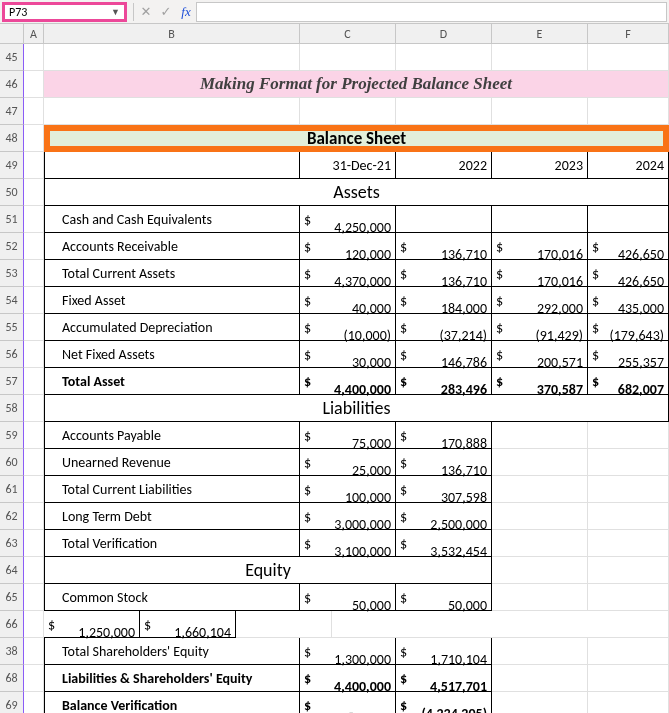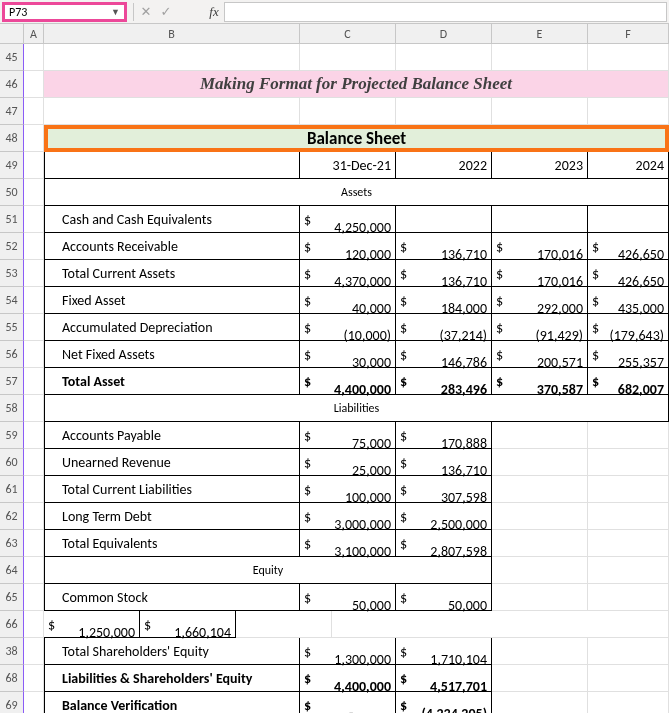--- a/index.html
+++ b/index.html
@@ -46,22 +46,21 @@
   .fb-btn {
     width: 20px;
     text-align: center;
     color: #a0a0a0;
     cursor: pointer;
     font-size: 13px;
   }
   .fb-fx {
     font-style: italic;
     font-family: "Times New Roman", serif;
-    color: #404040;
-    margin-left: 28px;
+    color: #1d4ed8;
   }
   .fb-input-wrap {
     flex: 1;
     height: 20px;
     border: 1px solid #c7c7c7;
     background: #fff;
     margin-right: 2px;
   }
   
   .grid {
@@ -144,31 +143,31 @@
     justify-content: center;
     color: #404040;
   }
   .blank .cell { border-right:1px solid #e0e0e0; border-bottom:1px solid #e0e0e0;}
   
   .bs-header {
     background: #e2efda;
     font-weight: bold;
     font-size: 17px;
     justify-content: center;
-    border: 4px solid #f97316;
+    border: 6px solid #f97316;
   }
   
   .tbl .cell {
     border-right: 1px solid #000;
     border-bottom: 1px solid #000;
   }
   .tbl .cB { border-left: 1px solid #000; }
   .section-hdr {
     justify-content: center;
-    font-size: 12px;
+    font-size: 18px;
     border-left:1px solid #000;
   }
   .label { padding-left: 17px; }
   .num {
     justify-content: space-between;
   }
   .num .sym { }
   .num .val { text-align: right; margin-top: 16px; }
   .right { justify-content: flex-end; }
   .bold { font-weight: bold; }
@@ -476,28 +475,28 @@
         <div class="cell cD num">
             <span class="sym">$</span>
             <span class="val">2,500,000</span>
           </div>
         <div class="cell cE noborder"></div>
           <div class="cell cF noborder"></div>
       </div>
 
       <div class="row tbl">
         <div class="cell cA noborder"></div>
-        <div class="cell cB label">Total Equivalents</div>
+        <div class="cell cB label">Total Verification</div>
         <div class="cell cC num">
             <span class="sym">$</span>
             <span class="val">3,100,000</span>
           </div>
         <div class="cell cD num">
             <span class="sym">$</span>
-            <span class="val">2,807,598</span>
+            <span class="val">3,532,454</span>
           </div>
         <div class="cell cE noborder"></div>
           <div class="cell cF noborder"></div>
       </div>
 
       <div class="row tbl">
           <div class="cell cA noborder"></div>
           <div class="cell section-hdr" style="width:calc(256px + 96px + 96px);border-right:1px solid #000;">Equity</div>
           <div class="cell cE noborder"></div>
           <div class="cell cF noborder"></div>

